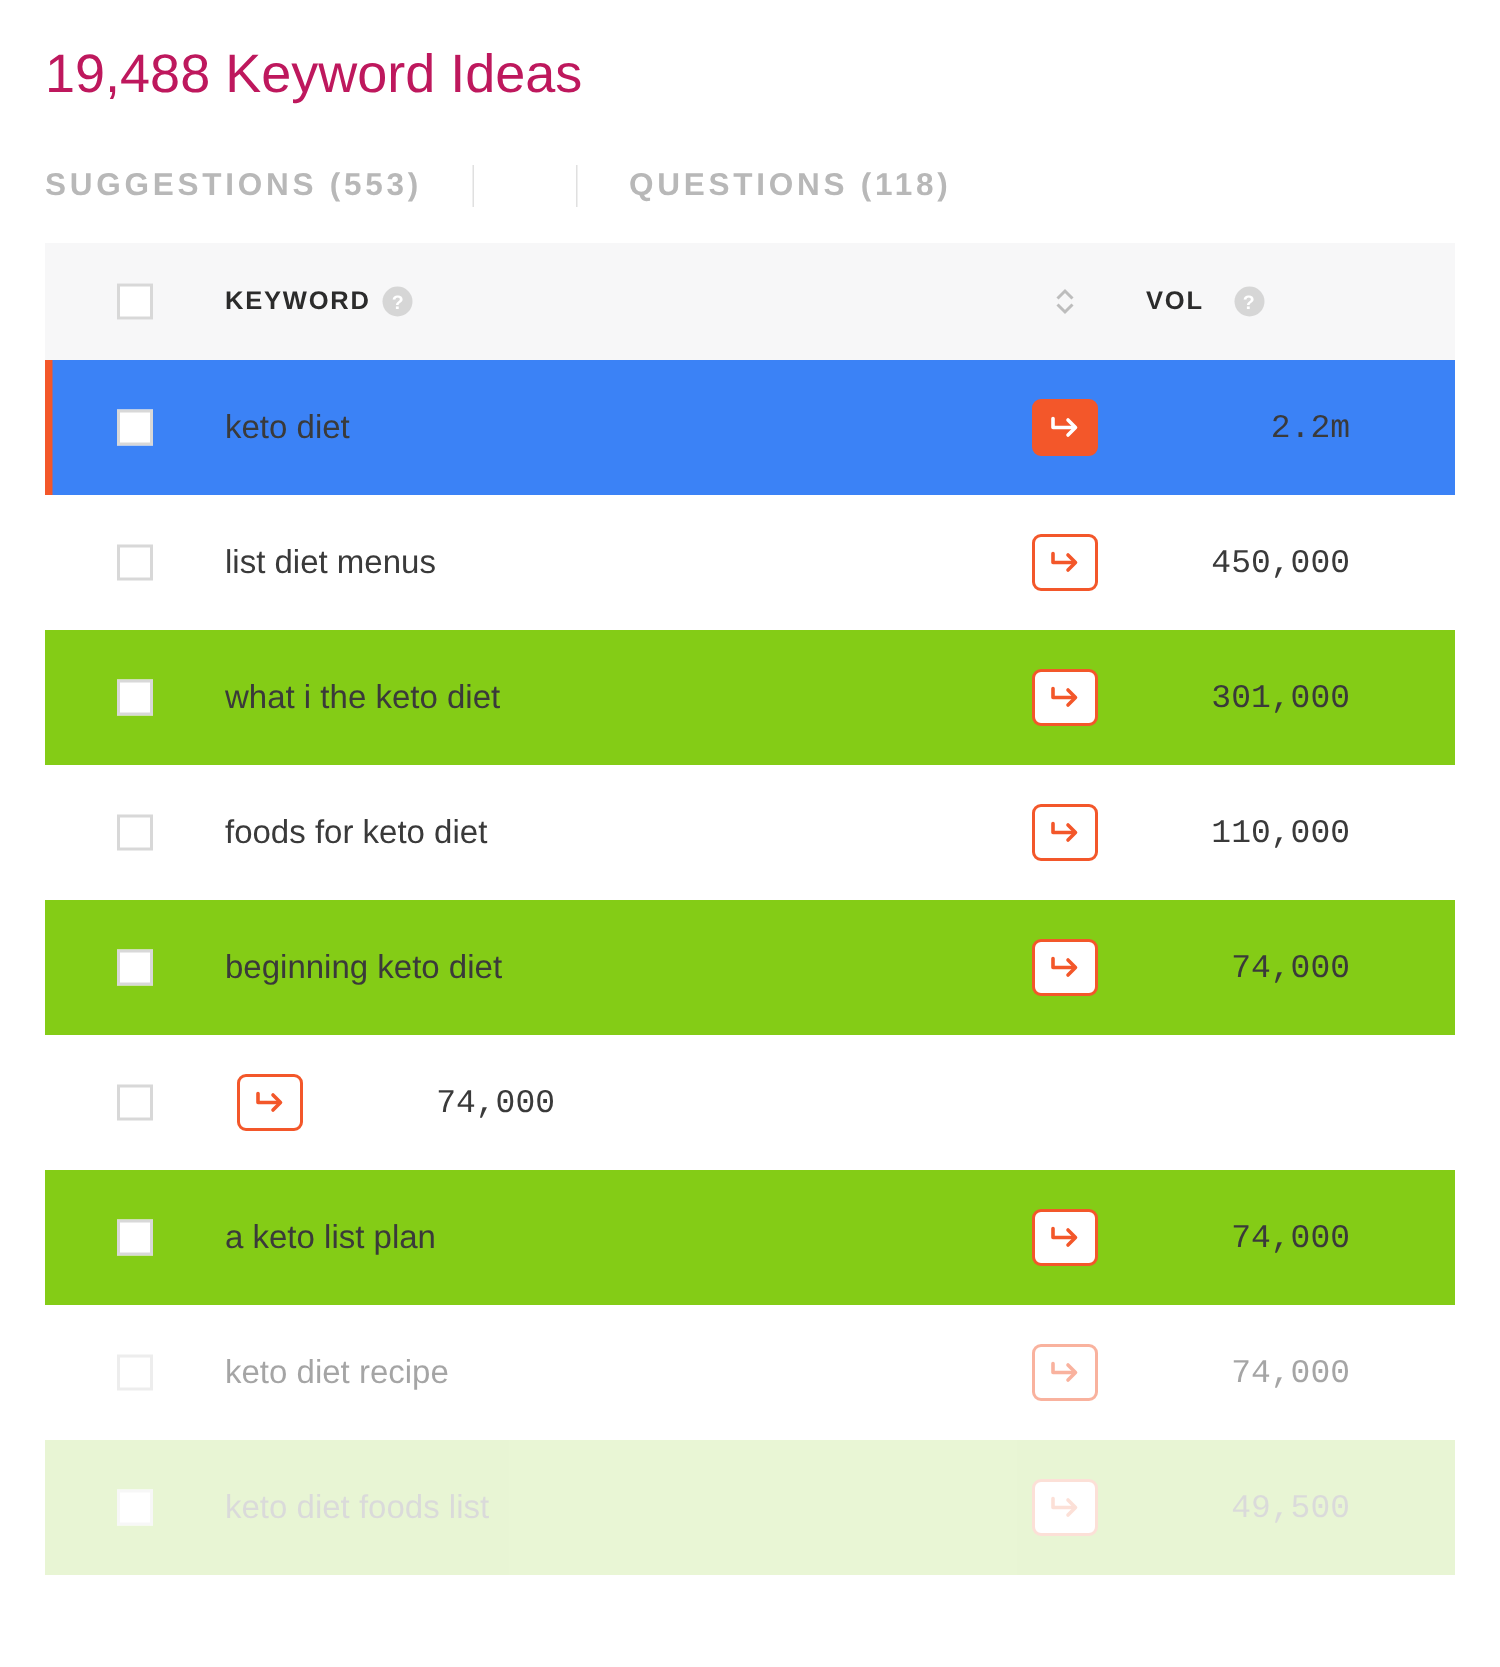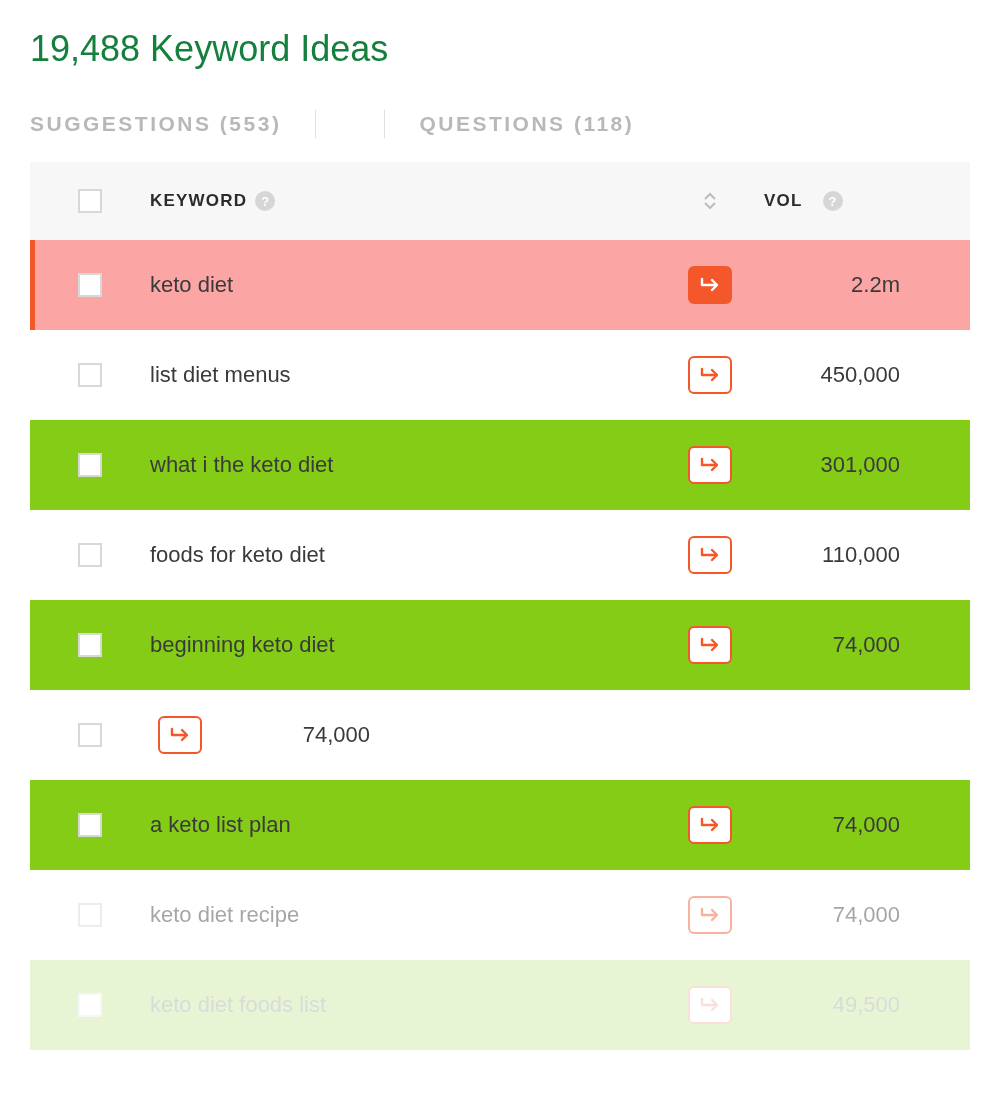--- a/index.html
+++ b/index.html
@@ -6,21 +6,21 @@
 body {
   font-family: -apple-system, BlinkMacSystemFont, "Segoe UI", Helvetica, Arial, sans-serif;
   background: #fff;
   color: #333;
   width: 1000px;
 }
 .container { padding: 28px 30px 0 30px; }
 .page-title {
   font-size: 36px;
   font-weight: 400;
-  color: #15803d;
+  color: #be185d;
   margin-bottom: 38px;
 }
 .tabs {
   display: flex;
   align-items: center;
   margin-bottom: 0;
 }
 .tab {
   font-size: 21px;
   font-weight: 700;
@@ -105,21 +105,21 @@
   cursor: pointer;
 }
 .row {
   display: flex;
   align-items: center;
   height: 90px;
   position: relative;
 }
 .row.alt { background: #84cc16; }
 .row.selected {
-  background: #fca5a5;
+  background: #3b82f6;
 }
 .row.selected::before {
   content: "";
   position: absolute;
   left: 0; top: 0; bottom: 0;
   width: 5px;
   background: #f3572a;
 }
 .row.faded { opacity: 0.45; }
 .row.faded2 { opacity: 0.18; }
@@ -151,20 +151,21 @@
   font-size: 22px;
   color: #3a3a3a;
   width: 100%;
   text-align: right;
   padding-right: 70px;
 }
 .col-vol-row {
   width: 230px;
   display: flex;
   align-items: flex-end;
+  font-family: Liberation Mono, monospace;
 }
 .col-action {
   width: 60px;
   display: flex;
   justify-content: center;
   align-items: center;
 }
 </style>
 </head>
 <body>

